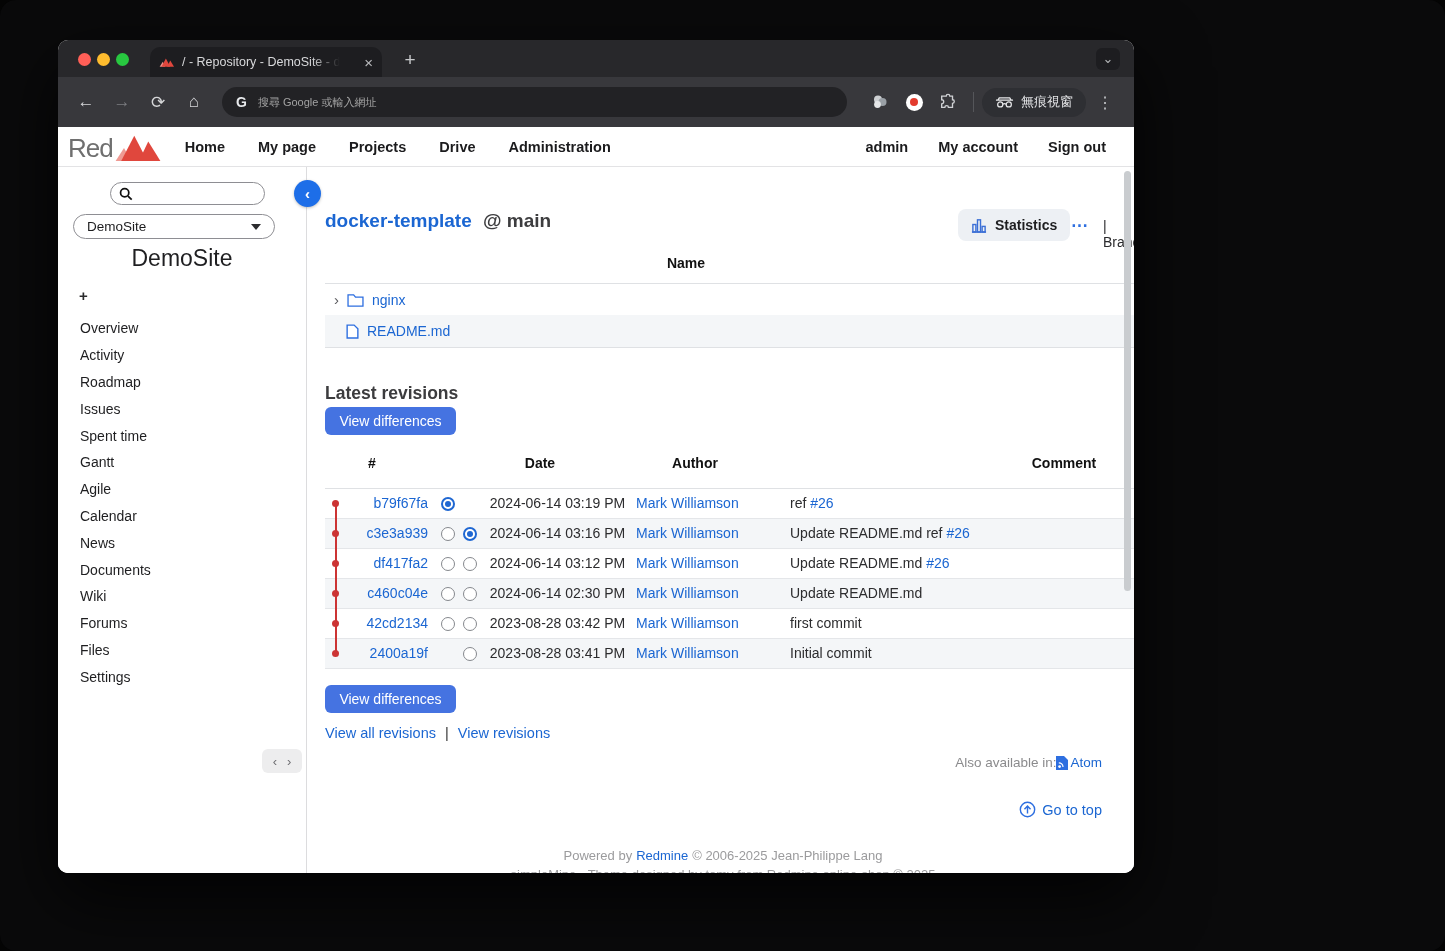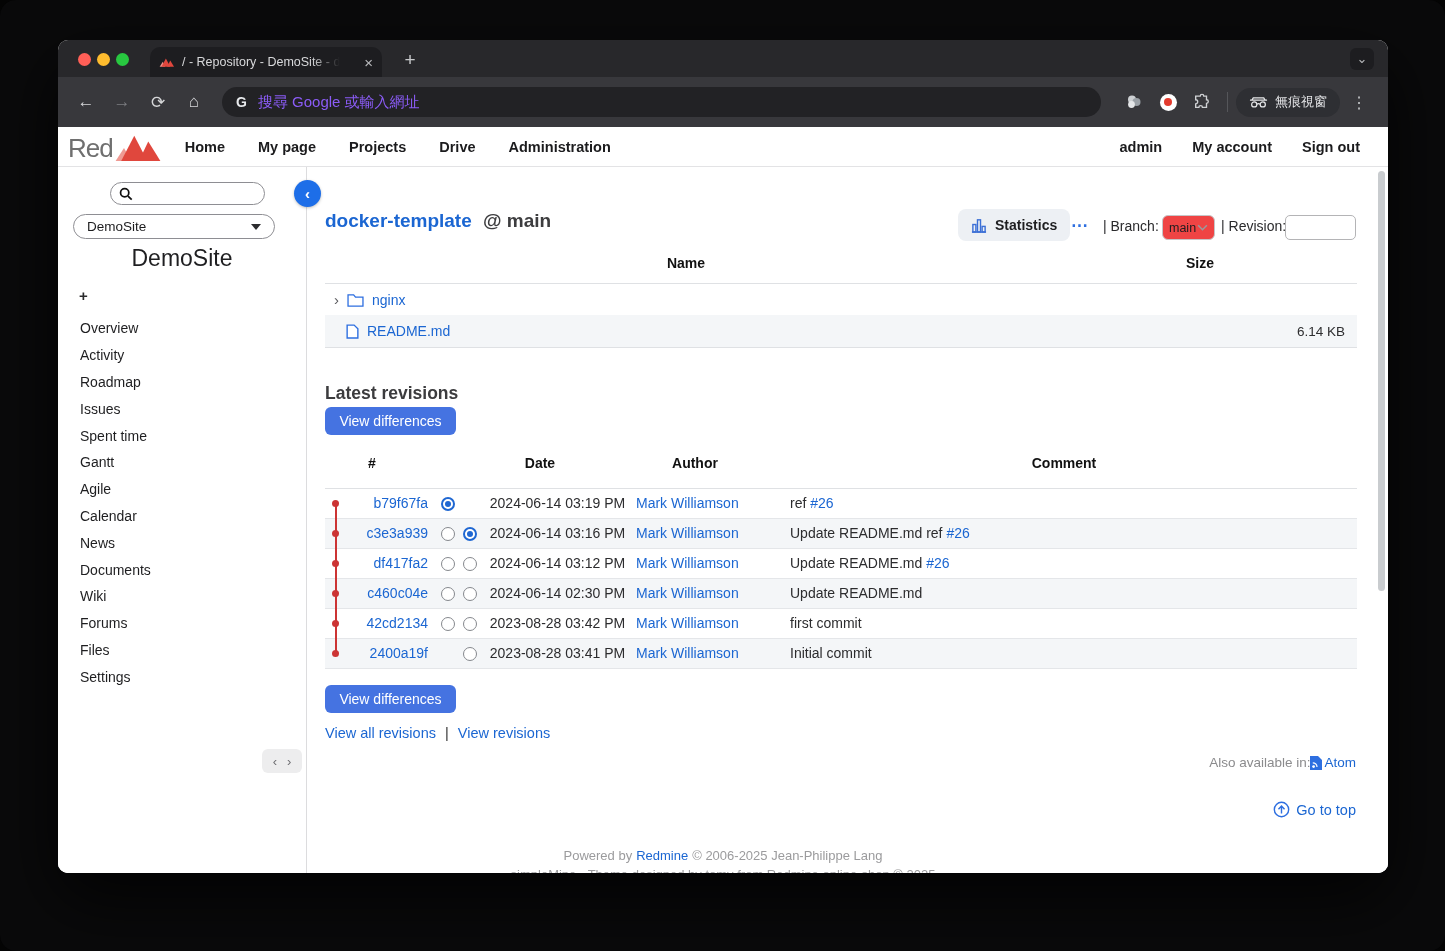--- a/index.html
+++ b/index.html
@@ -1,39 +1,39 @@
 <!DOCTYPE html>
 <html><head>
 <meta charset="utf-8">
 <style>
   * { box-sizing: border-box; margin: 0; padding: 0; }
   html,body { width:1445px; height:951px; background:#040404; font-family:"Liberation Sans", sans-serif; }
   .canvas { position:absolute; inset:0; width:1445px; height:951px; background:#0a0a0b; border-radius:16px; overflow:hidden; }
 
   
-  .window { position:absolute; left:58px; top:40px; width:1330px; height:833px; border-radius:10px; overflow:hidden; background:#fff; box-shadow:0 25px 70px rgba(0,0,0,.8); }
+  .window { position:absolute; left:58px; top:40px; width:1076px; height:833px; border-radius:10px; overflow:hidden; background:#fff; box-shadow:0 25px 70px rgba(0,0,0,.8); }
 
   
   .tabstrip { position:absolute; left:0; top:0; right:0; height:37px; background:#28282b; }
   .traffic { position:absolute; left:20px; top:13px; display:flex; gap:6px; }
   .traffic span { width:13px; height:13px; border-radius:50%; display:block; }
   .t-red{background:#ff5f57}.t-yellow{background:#febc2e}.t-green{background:#28c840}
   .tab { position:absolute; left:92px; top:7px; width:232px; height:30px; background:#1d1d20; border-radius:10px 10px 0 0; display:flex; align-items:center; padding:0 9px; color:#d8d9db; font-size:12.5px; }
   .tab-title { white-space:nowrap; overflow:hidden; max-width:178px; -webkit-mask-image:linear-gradient(90deg,#000 82%,transparent); mask-image:linear-gradient(90deg,#000 82%,transparent); margin-left:8px; }
   .tab-close { margin-left:auto; color:#b9babd; font-size:15px; line-height:1; cursor:default; }
   .newtab { position:absolute; left:340px; top:8px; width:24px; height:24px; color:#c7c9cb; font-size:19px; text-align:center; line-height:23px; }
   .tab-caret { position:absolute; right:14px; top:8px; width:24px; height:22px; border-radius:6px; color:#b6b8ba; font-size:13px; text-align:center; line-height:21px; background:#1d1d20; }
 
   
   .toolbar { position:absolute; left:0; top:37px; right:0; height:50px; background:#38383c; display:flex; align-items:center; padding:0 14px; }
   .nav-ic { width:28px; height:28px; display:flex; align-items:center; justify-content:center; font-size:17px; color:#d6d7d9; margin-right:8px; flex:none; }
   .nav-ic.dim { color:#7c7d81; }
   .addressbar { flex:1; height:30px; background:#222225; border-radius:15px; display:flex; align-items:center; padding:0 14px; margin:0 6px; overflow:hidden; }
   .g-logo { color:#e8eaed; font-weight:700; font-size:14px; margin-right:11px; }
-  .addr-ph { color:#8b5cf6; font-size:15px; }
+  .addr-ph { color:#a3a3a3; font-size:11px; }
   .tb-right { display:flex; align-items:center; margin-left:8px; flex:none; }
   .tb-right .ric { width:30px; height:30px; display:flex; align-items:center; justify-content:center; margin-left:4px; }
   .record-ic { width:17px; height:17px; border-radius:50%; background:#fff; display:flex; align-items:center; justify-content:center; }
   .record-ic i { width:8px; height:8px; border-radius:50%; background:#e33b2e; display:block; }
   .tb-sep { width:1px; height:20px; background:#55565a; margin:0 8px 0 10px; }
   .incog { height:29px; background:#2e2f33; border-radius:15px; display:flex; align-items:center; padding:0 13px; color:#e6e7e9; font-size:13px; gap:7px; }
   .dots3 { color:#c4c6c8; font-size:16px; letter-spacing:0; }
 
   
   .site-header { position:absolute; left:0; top:87px; right:0; height:40px; background:#fff; border-bottom:1px solid #e3e3e5; display:flex; align-items:center; padding:0 10px; }

